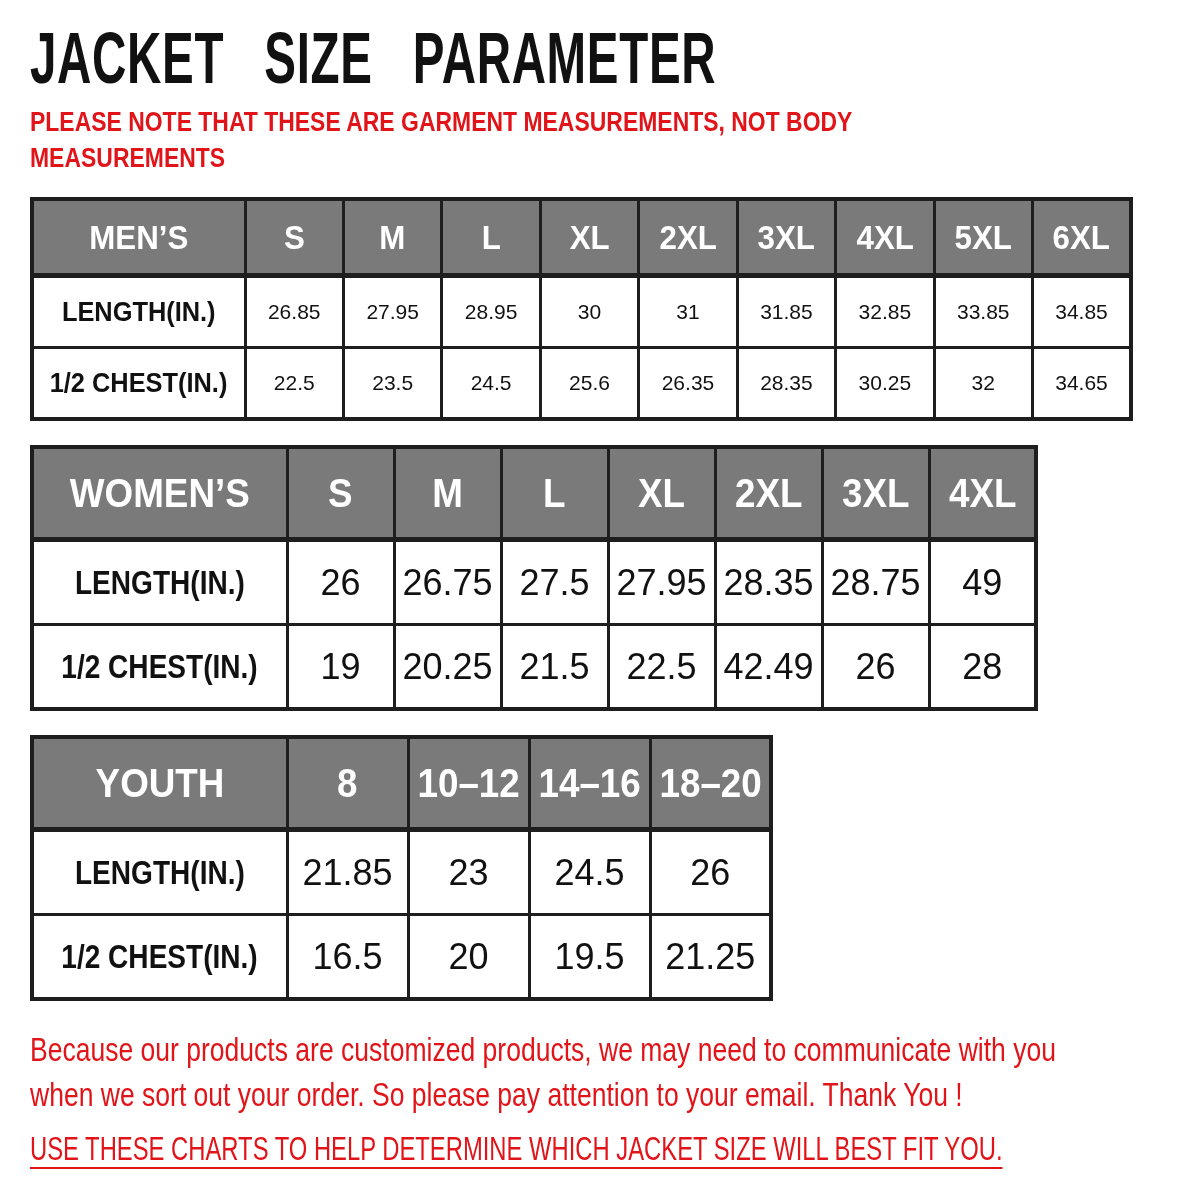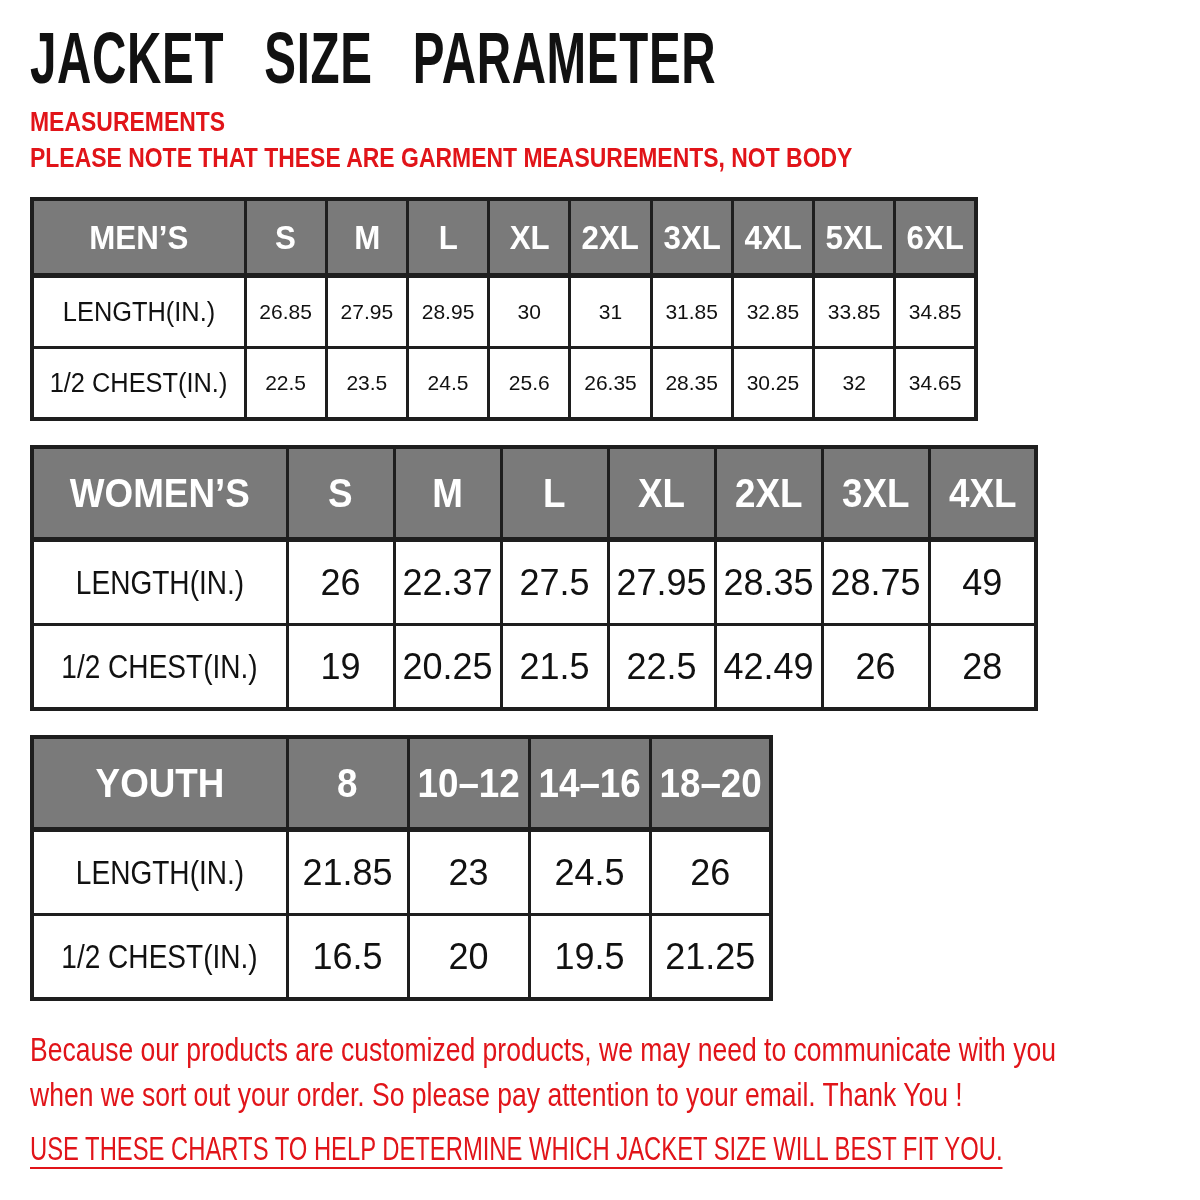--- a/index.html
+++ b/index.html
@@ -32,24 +32,24 @@
     position:absolute;left:30px;border-collapse:collapse;table-layout:fixed;background:#fff;
     border:4px solid var(--border);
   }
   .size-table th,.size-table td{
     border:3px solid var(--border);text-align:center;vertical-align:middle;padding:0;color:var(--ink);
   }
   .size-table thead th{
     background:var(--gray);color:#fff;font-weight:bold;border-bottom:5px solid var(--border);
   }
   .size-table thead th .cond{display:inline-block;transform:scaleX(0.92);transform-origin:50% 50%;white-space:nowrap;}
-  .row-label{font-weight:normal;}
+  .row-label{font-weight:bold;}
   .row-label .cond{display:inline-block;transform-origin:50% 50%;white-space:nowrap;}
   
-  .tbl-mens{top:197px;width:948px;}
+  .tbl-mens{top:197px;width:1103px;}
   .tbl-mens col.c-label{width:213px;}
   .tbl-mens thead th{font-size:34px;height:72px;}
   .tbl-mens td{font-size:21px;height:68px;}
   .tbl-mens .row-label{font-size:27px;}
   .tbl-mens .row-label .cond{transform:scaleX(0.94);}
   
   .tbl-womens{top:445px;width:1008px;}
   .tbl-womens col.c-label{width:255px;}
   .tbl-womens thead th{font-size:40px;height:88px;}
   .tbl-womens td{font-size:36px;height:81px;}
@@ -77,22 +77,22 @@
   }
 </style>
 </head>
 <body>
 
 <div class="canvas">
 
   <h1 class="title"><span class="cond">JACKET SIZE PARAMETER</span></h1>
 
   <div class="note">
+    <span class="note-line"><span class="cond">PLEASE NOTE THAT THESE ARE GARMENT MEASUREMENTS, NOT BODY</span></span>
     <span class="note-line"><span class="cond">MEASUREMENTS</span></span>
-    <span class="note-line"><span class="cond">PLEASE NOTE THAT THESE ARE GARMENT MEASUREMENTS, NOT BODY</span></span>
   </div>
 
   <div id="tables-root">
       <table class="size-table tbl-mens">
         <colgroup>
           <col class="c-label">
           <col>
           <col>
           <col>
           <col>
@@ -163,21 +163,21 @@
             <th><span class="cond">XL</span></th>
             <th><span class="cond">2XL</span></th>
             <th><span class="cond">3XL</span></th>
             <th><span class="cond">4XL</span></th>
           </tr>
         </thead>
         <tbody>
           <tr>
             <td class="row-label"><span class="cond">LENGTH(IN.)</span></td>
             <td>26</td>
-            <td>22.37</td>
+            <td>26.75</td>
             <td>27.5</td>
             <td>27.95</td>
             <td>28.35</td>
             <td>28.75</td>
             <td>49</td>
           </tr>
           <tr>
             <td class="row-label"><span class="cond">1/2 CHEST(IN.)</span></td>
             <td>19</td>
             <td>20.25</td>

